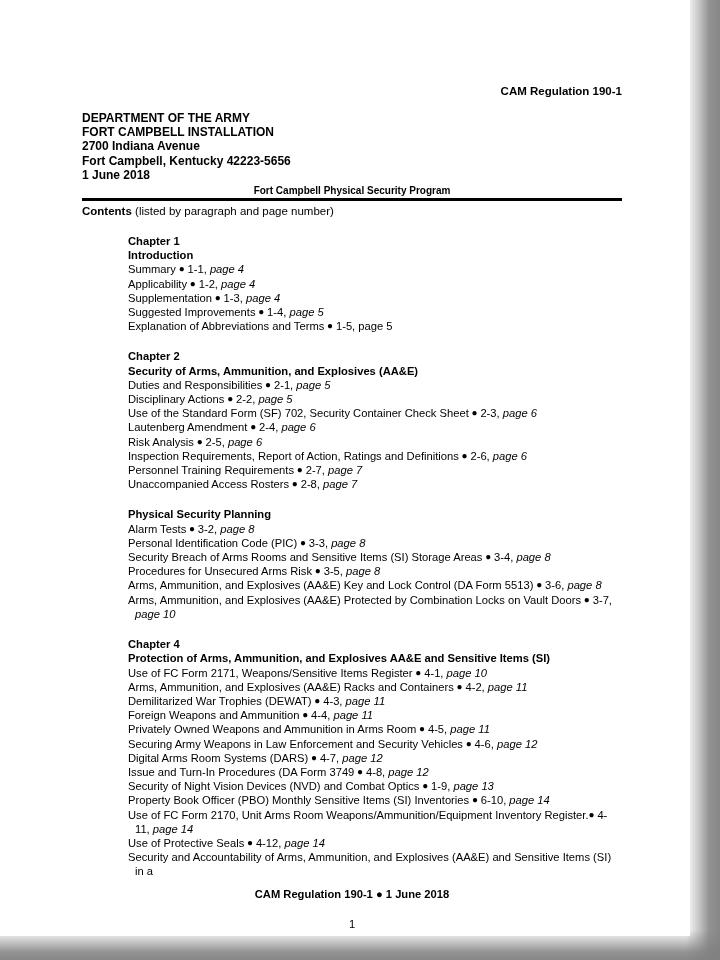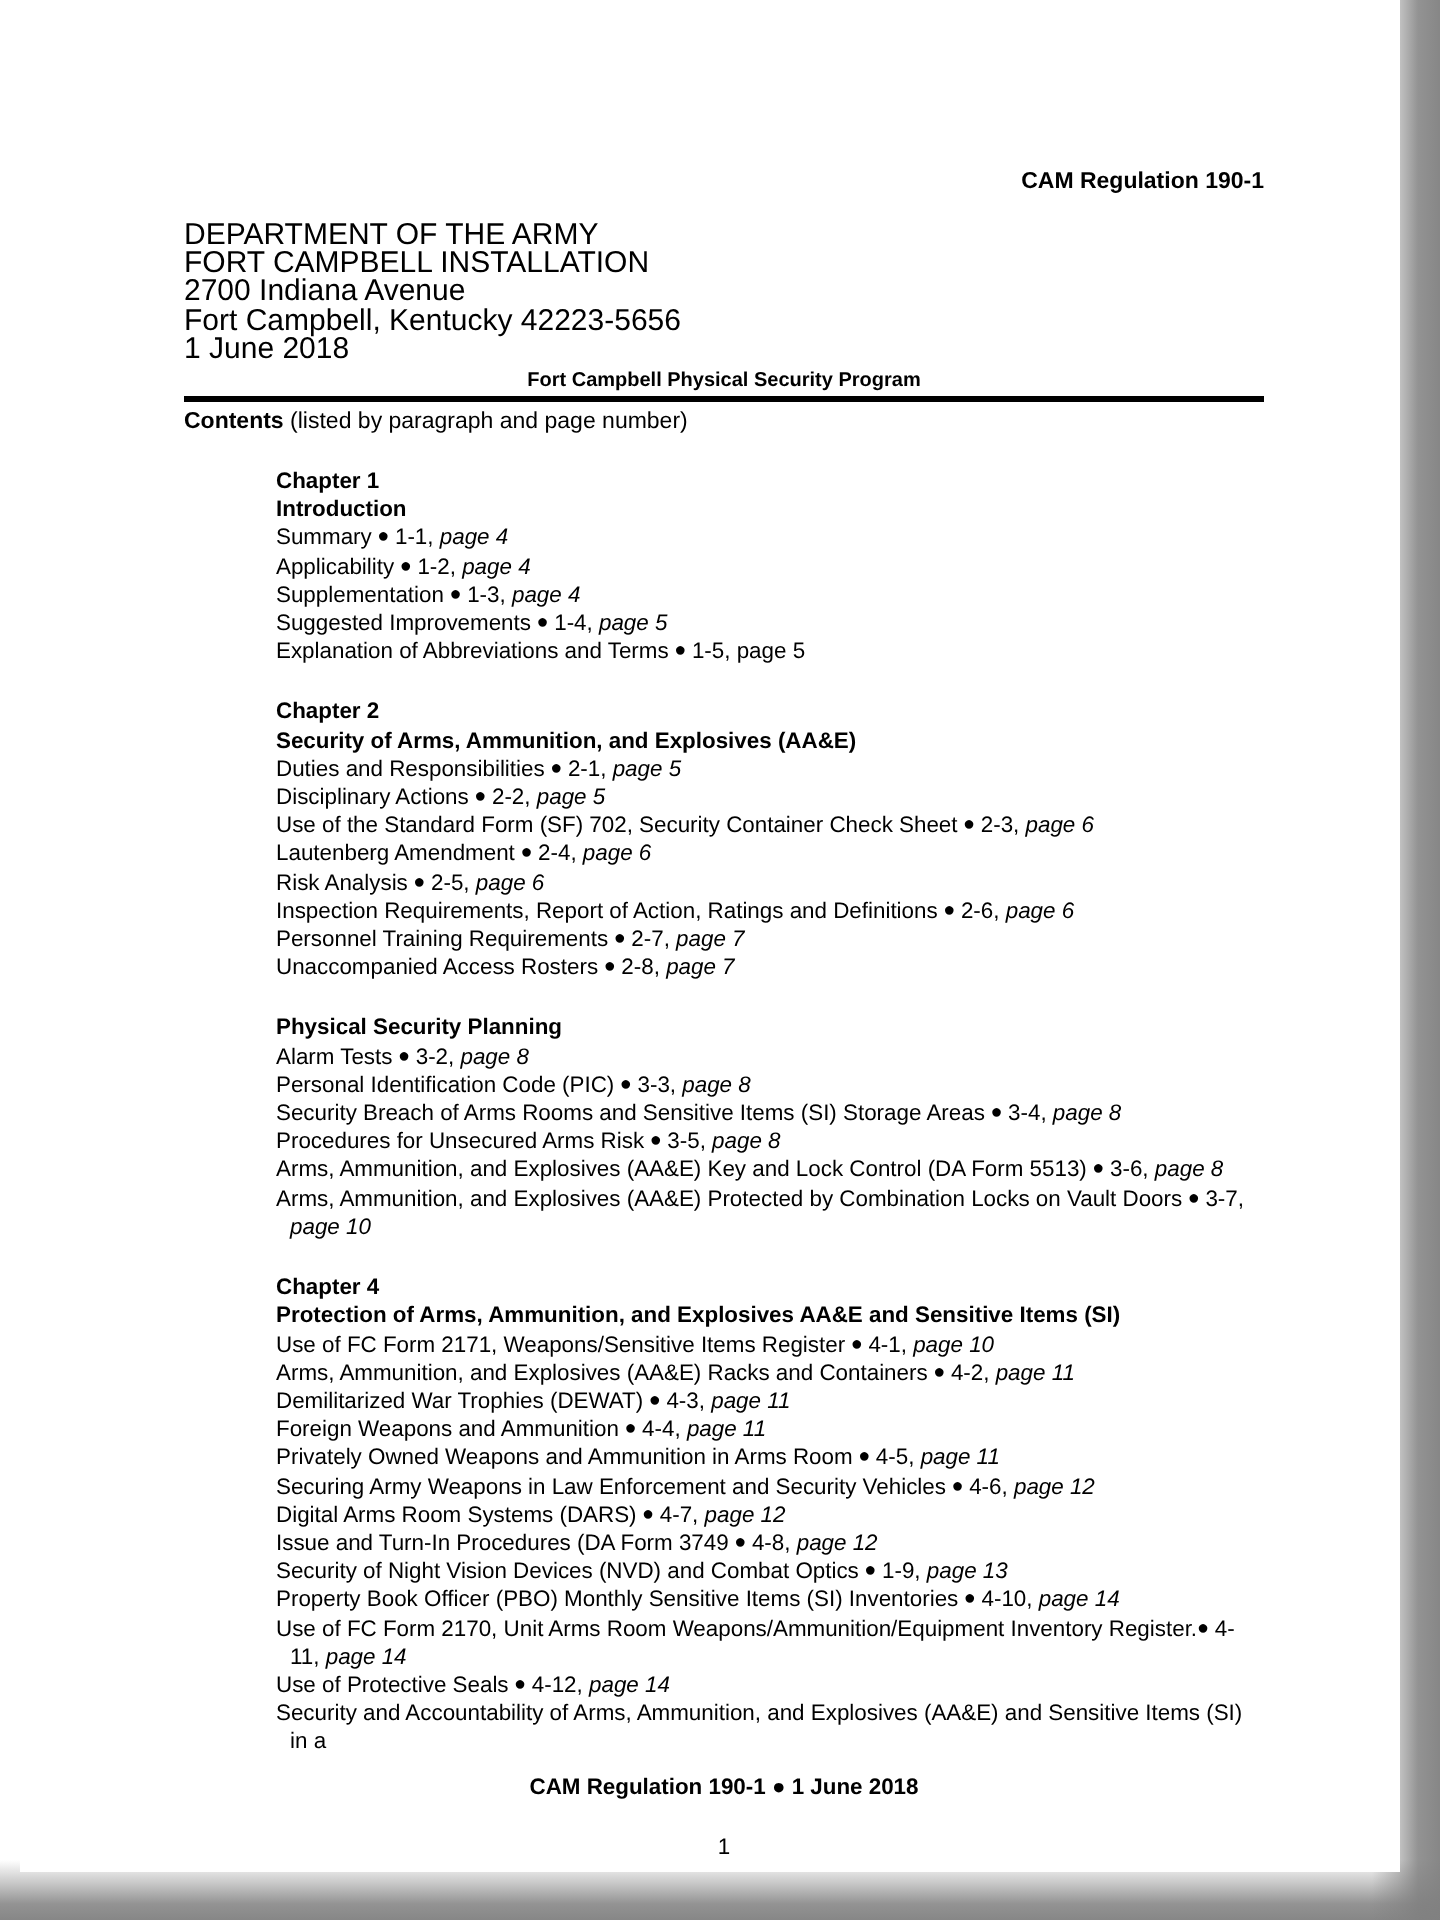--- a/index.html
+++ b/index.html
@@ -28,21 +28,21 @@
       linear-gradient(to bottom,
         rgba(128,128,128,0) 0px,
         rgba(128,128,128,0) 930px,
         rgba(128,128,128,0.45) 942px,
         rgba(128,128,128,0.85) 952px,
         rgba(128,128,128,0.95) 960px),
       #ffffff;
   }
   #page {
     position: absolute;
-    left: 10px;
+    left: 0;
     top: 0;
     width: 690px;
     height: 936px;
     background: #ffffff;
   }
   .content {
     position: absolute;
     left: 82px;
     top: 0;
     width: 540px;
@@ -52,22 +52,22 @@
   .reg-top {
     text-align: right;
     font-size: 11.5px;
     font-weight: bold;
     color: #000;
     margin-top: 84px;
     line-height: 14px;
   }
   .dept-block {
     margin-top: 13px;
-    font-size: 15px;
-    font-weight: normal;
+    font-size: 12px;
+    font-weight: bold;
     line-height: 14.2px;
     color: #000;
   }
   .dept-block div { white-space: nowrap; }
   .prog-title {
     margin-top: 3px;
     text-align: center;
     font-size: 10px;
     font-weight: bold;
     color: #000;
@@ -197,21 +197,21 @@
             <div class="chapter-title">Protection of Arms, Ammunition, and Explosives AA&amp;E and Sensitive Items (SI)</div>
             <div class="entry"><span>Use of FC Form 2171, Weapons/Sensitive Items Register</span><span class="dot">  ●  </span><span>4-1,</span><span> </span><span class="pg">page 10</span></div>
             <div class="entry"><span>Arms, Ammunition, and Explosives (AA&amp;E) Racks and Containers</span><span class="dot">  ●  </span><span>4-2,</span><span> </span><span class="pg">page 11</span></div>
             <div class="entry"><span>Demilitarized War Trophies (DEWAT)</span><span class="dot">  ●  </span><span>4-3,</span><span> </span><span class="pg">page 11</span></div>
             <div class="entry"><span>Foreign Weapons and Ammunition</span><span class="dot">  ●  </span><span>4-4,</span><span> </span><span class="pg">page 11</span></div>
             <div class="entry"><span>Privately Owned Weapons and Ammunition in Arms Room</span><span class="dot">  ●  </span><span>4-5,</span><span> </span><span class="pg">page 11</span></div>
             <div class="entry"><span>Securing Army Weapons in Law Enforcement and Security Vehicles</span><span class="dot">  ●  </span><span>4-6,</span><span> </span><span class="pg">page 12</span></div>
             <div class="entry"><span>Digital Arms Room Systems (DARS)</span><span class="dot">  ●  </span><span>4-7,</span><span> </span><span class="pg">page 12</span></div>
             <div class="entry"><span>Issue and Turn-In Procedures (DA Form 3749</span><span class="dot">  ●  </span><span>4-8,</span><span> </span><span class="pg">page 12</span></div>
             <div class="entry"><span>Security of Night Vision Devices (NVD) and Combat Optics</span><span class="dot">  ●  </span><span>1-9,</span><span> </span><span class="pg">page 13</span></div>
-            <div class="entry"><span>Property Book Officer (PBO) Monthly Sensitive Items (SI) Inventories</span><span class="dot">  ●  </span><span>4-10,</span><span> </span><span class="pg">page 14</span></div>
+            <div class="entry"><span>Property Book Officer (PBO) Monthly Sensitive Items (SI) Inventories</span><span class="dot">  ●  </span><span>6-10,</span><span> </span><span class="pg">page 14</span></div>
             <div class="entry"><span>Use of FC Form 2170, Unit Arms Room Weapons/Ammunition/Equipment Inventory Register.</span><span class="dot">●  </span><span>4-11,</span><span> </span><span class="pg">page 14</span></div>
             <div class="entry"><span>Use of Protective Seals</span><span class="dot">  ●  </span><span>4-12,</span><span> </span><span class="pg">page 14</span></div>
             <div class="entry"><span>Security and Accountability of Arms, Ammunition, and Explosives (AA&amp;E) and Sensitive Items (SI) in a</span></div>
           </div>
         </div>
 
       <div class="footer-line">CAM Regulation 190-1 ● 1 June 2018</div>
 
       <div class="page-no">1</div>
 

